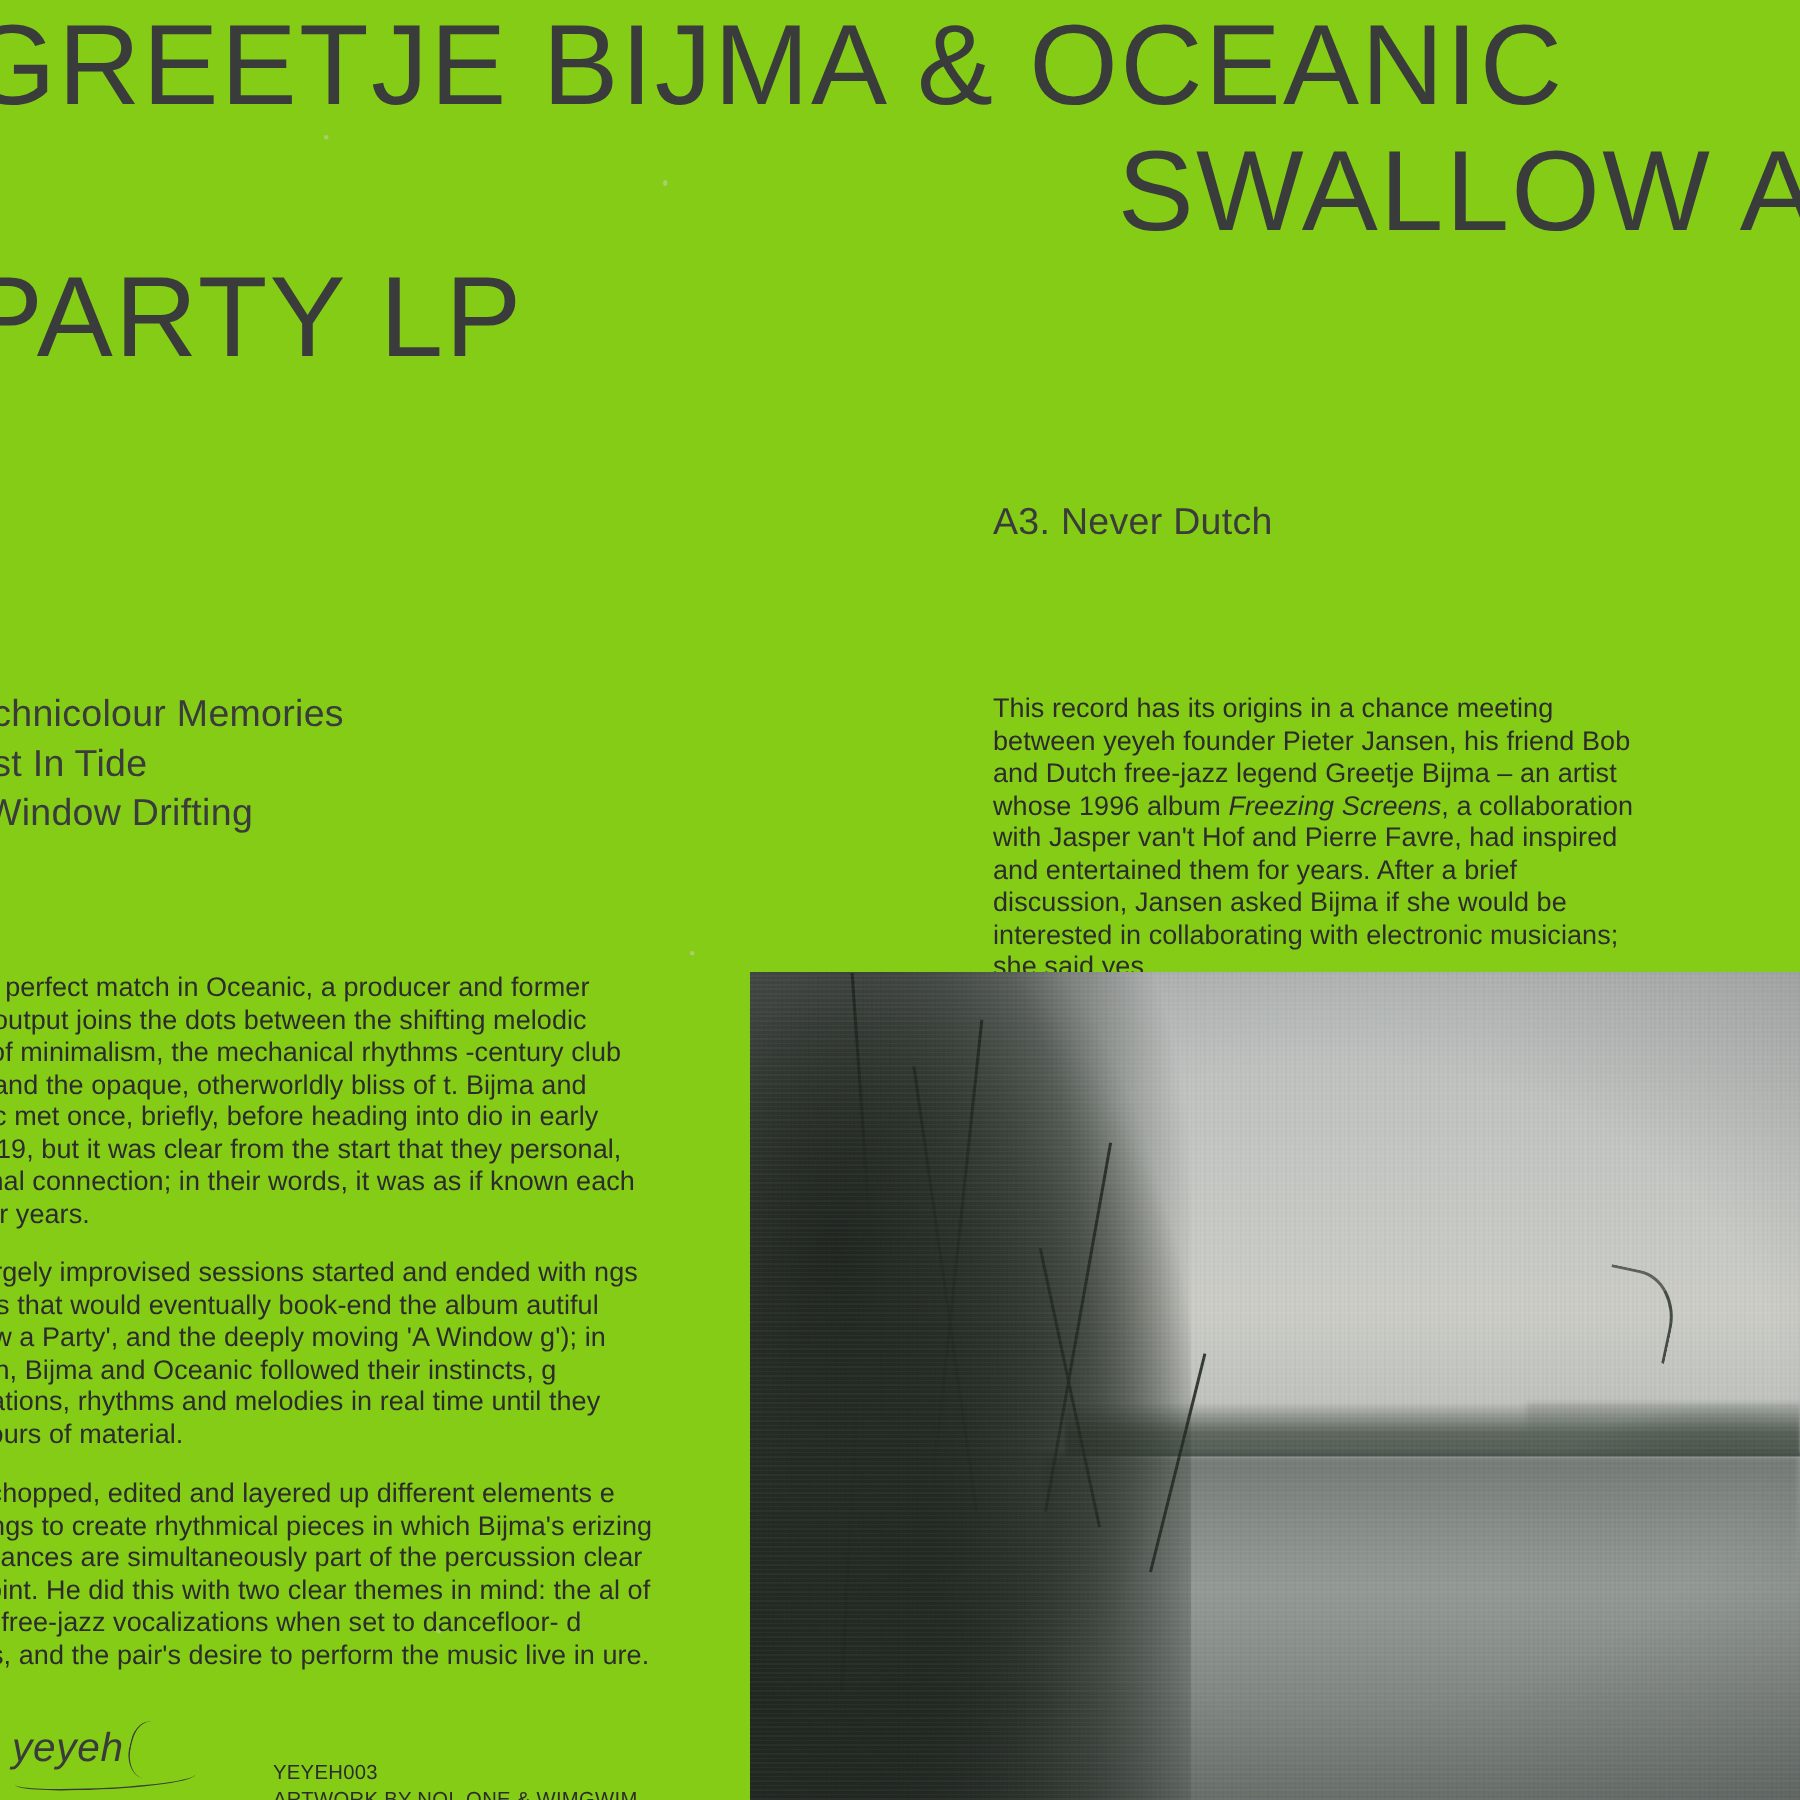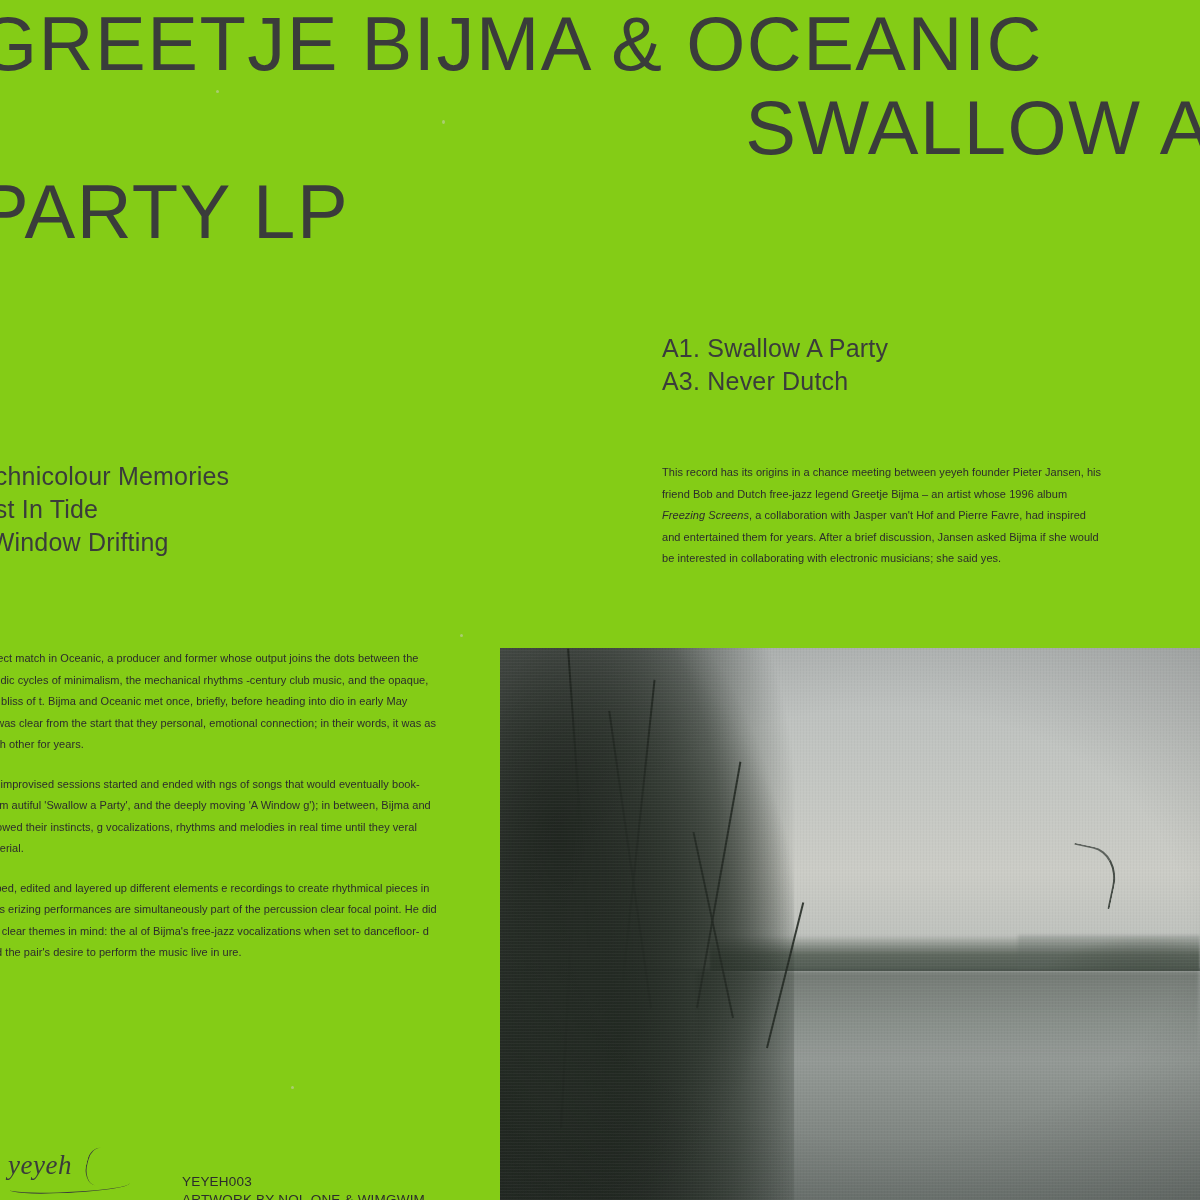--- a/index.html
+++ b/index.html
@@ -60,21 +60,21 @@
     color: #3a3c3b;
     letter-spacing: .2px;
   }
   .tracks-a { left: 662px; top: 332px; }
   .tracks-b { left: -32px; top: 460px; }
   .tracks div { white-space: nowrap; }
 
   
   .copy {
     position: absolute;
-    font-size: 11px;
+    font-size: 18px;
     line-height: 21.5px;
     color: #2c2c2c;
     letter-spacing: .05px;
   }
   .copy p { margin: 0 0 18px 0; }
   .copy p:last-child { margin-bottom: 0; }
   .copy em { font-style: italic; }
 
   .copy-right {
     left: 662px;
@@ -168,21 +168,21 @@
 
   
   .logo {
     position: absolute;
     left: 8px;
     top: 1150px;
     width: 130px;
     height: 48px;
   }
   .logo-text {
-    font-family: Liberation Serif, serif;
+    font-family: Liberation Sans, sans-serif;
     font-style: italic;
     font-size: 27px;
     color: #3a3c3b;
     letter-spacing: .5px;
   }
   .logo-stroke {
     position: absolute;
     left: 2px;
     top: 30px;
     width: 120px;
@@ -222,21 +222,20 @@
   <div class="speck" style="left:291px; top:1086px; width:3px; height:3px;"></div>
   <div class="speck" style="left:120px; top:470px; width:2px; height:2px;"></div>
 
   <div class="title-block">
     <div class="title-line l1">GREETJE BIJMA &amp; OCEANIC</div>
     <div class="title-line l2">SWALLOW A</div>
     <div class="title-line l3">PARTY LP</div>
   </div>
 
   <div class="tracks tracks-a">
-    <div>A1. Swallow A Party</div>
     <div>A3. Never Dutch</div>
   </div>
 
   <div class="tracks tracks-b">
     <div>Technicolour Memories</div>
     <div>Mist In Tide</div>
     <div>A Window Drifting</div>
   </div>
 
   <div class="copy copy-right">

